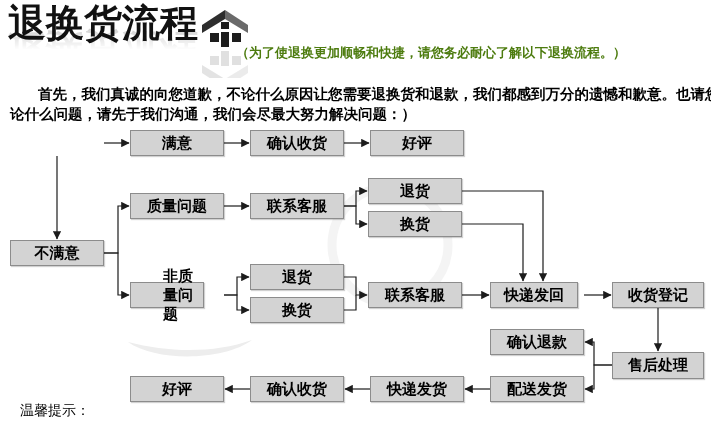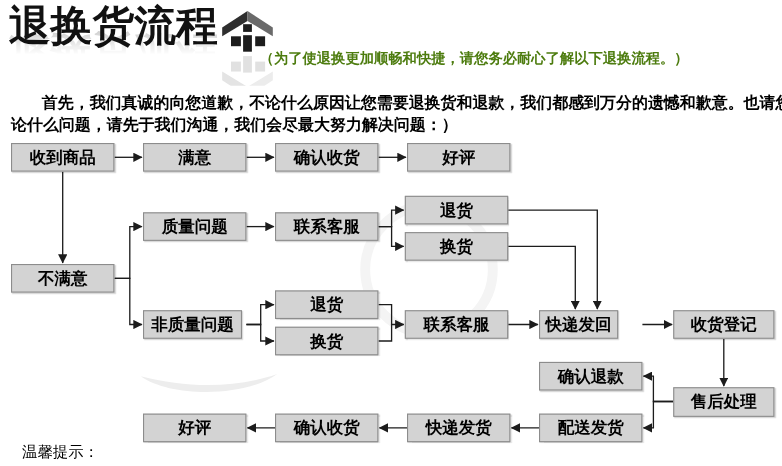--- a/index.html
+++ b/index.html
@@ -95,34 +95,33 @@
         <polyline points="344,277 356,277 356,295 367,295" fill="none" stroke="#1c1c1c" stroke-width="1.2" marker-end="url(#arw)"></polyline>
         <polyline points="462,295 489,295" fill="none" stroke="#1c1c1c" stroke-width="1.2" marker-end="url(#arw)"></polyline>
         <polyline points="584,295 611,295" fill="none" stroke="#1c1c1c" stroke-width="1.2" marker-end="url(#arw)"></polyline>
         <polyline points="658,308 658,351" fill="none" stroke="#1c1c1c" stroke-width="1.2" marker-end="url(#arw)"></polyline>
         <polyline points="612,365 594,365 594,342 585,342" fill="none" stroke="#1c1c1c" stroke-width="1.2" marker-end="url(#arw)"></polyline>
         <polyline points="612,365 594,365 594,389 585,389" fill="none" stroke="#1c1c1c" stroke-width="1.2" marker-end="url(#arw)"></polyline>
         <polyline points="490,389 465,389" fill="none" stroke="#1c1c1c" stroke-width="1.2" marker-end="url(#arw)"></polyline>
         <polyline points="370,389 345,389" fill="none" stroke="#1c1c1c" stroke-width="1.2" marker-end="url(#arw)"></polyline>
         <polyline points="250,389 225,389" fill="none" stroke="#1c1c1c" stroke-width="1.2" marker-end="url(#arw)"></polyline>
       </svg>
-      <div class="node" style="left: 10px; top: 130px; width: 94px; height: 26px; background: rgb(211, 211, 211); border: 1px solid rgb(140, 140, 140);">收到商品</div>
       <div class="node" style="left: 130px; top: 130px; width: 94px; height: 26px; background: rgb(211, 211, 211); border: 1px solid rgb(140, 140, 140);">满意</div>
       <div class="node" style="left: 250px; top: 130px; width: 94px; height: 26px; background: rgb(211, 211, 211); border: 1px solid rgb(140, 140, 140);">确认收货</div>
       <div class="node" style="left: 370px; top: 130px; width: 94px; height: 26px; background: rgb(211, 211, 211); border: 1px solid rgb(140, 140, 140);">好评</div>
       <div class="node" style="left: 130px; top: 193px; width: 94px; height: 26px; background: rgb(211, 211, 211); border: 1px solid rgb(140, 140, 140); font-family: Liberation Serif, serif;">质量问题</div>
       <div class="node" style="left: 250px; top: 193px; width: 94px; height: 26px; background: rgb(211, 211, 211); border: 1px solid rgb(140, 140, 140);">联系客服</div>
       <div class="node" style="left: 368px; top: 178px; width: 94px; height: 26px; background: rgb(211, 211, 211); border: 1px solid rgb(140, 140, 140);">退货</div>
       <div class="node" style="left: 368px; top: 211px; width: 94px; height: 26px; background: rgb(211, 211, 211); border: 1px solid rgb(140, 140, 140);">换货</div>
       <div class="node" style="left: 10px; top: 240px; width: 94px; height: 26px; background: rgb(211, 211, 211); border: 1px solid rgb(140, 140, 140);">不满意</div>
-      <div class="node" style="left: 130px; top: 282px; width: 90px; height: 26px; background: rgb(211, 211, 211); border: 1px solid rgb(140, 140, 140);">非质量问题</div>
+      <div class="node" style="left: 130px; top: 282px; width: 74px; height: 26px; background: rgb(211, 211, 211); border: 1px solid rgb(140, 140, 140); padding-left: 32px;">非质量问题</div>
       <div class="node" style="left: 250px; top: 264px; width: 94px; height: 26px; background: rgb(211, 211, 211); border: 1px solid rgb(140, 140, 140);">退货</div>
       <div class="node" style="left: 250px; top: 297px; width: 94px; height: 26px; background: rgb(211, 211, 211); border: 1px solid rgb(140, 140, 140);">换货</div>
       <div class="node" style="left: 368px; top: 282px; width: 94px; height: 26px; background: rgb(211, 211, 211); border: 1px solid rgb(140, 140, 140);">联系客服</div>
-      <div class="node" style="left: 490px; top: 282px; width: 72px; height: 26px; background: rgb(211, 211, 211); border: 1px solid rgb(140, 140, 140);">快递发回</div>
+      <div class="node" style="left: 490px; top: 282px; width: 88px; height: 26px; background: rgb(211, 211, 211); border: 1px solid rgb(140, 140, 140);">快递发回</div>
       <div class="node" style="left: 612px; top: 282px; width: 92px; height: 26px; background: rgb(211, 211, 211); border: 1px solid rgb(140, 140, 140);">收货登记</div>
       <div class="node" style="left: 612px; top: 352px; width: 92px; height: 27px; background: rgb(211, 211, 211); border: 1px solid rgb(140, 140, 140);">售后处理</div>
       <div class="node" style="left: 490px; top: 329px; width: 94px; height: 26px; background: rgb(211, 211, 211); border: 1px solid rgb(140, 140, 140);">确认退款</div>
       <div class="node" style="left: 490px; top: 376px; width: 94px; height: 26px; background: rgb(211, 211, 211); border: 1px solid rgb(140, 140, 140);">配送发货</div>
       <div class="node" style="left: 370px; top: 376px; width: 94px; height: 26px; background: rgb(211, 211, 211); border: 1px solid rgb(140, 140, 140);">快递发货</div>
       <div class="node" style="left: 250px; top: 376px; width: 94px; height: 26px; background: rgb(211, 211, 211); border: 1px solid rgb(140, 140, 140);">确认收货</div>
       <div class="node" style="left: 130px; top: 376px; width: 94px; height: 26px; background: rgb(211, 211, 211); border: 1px solid rgb(140, 140, 140);">好评</div>
     </div>
 
   <div class="tip">温馨提示：</div>

